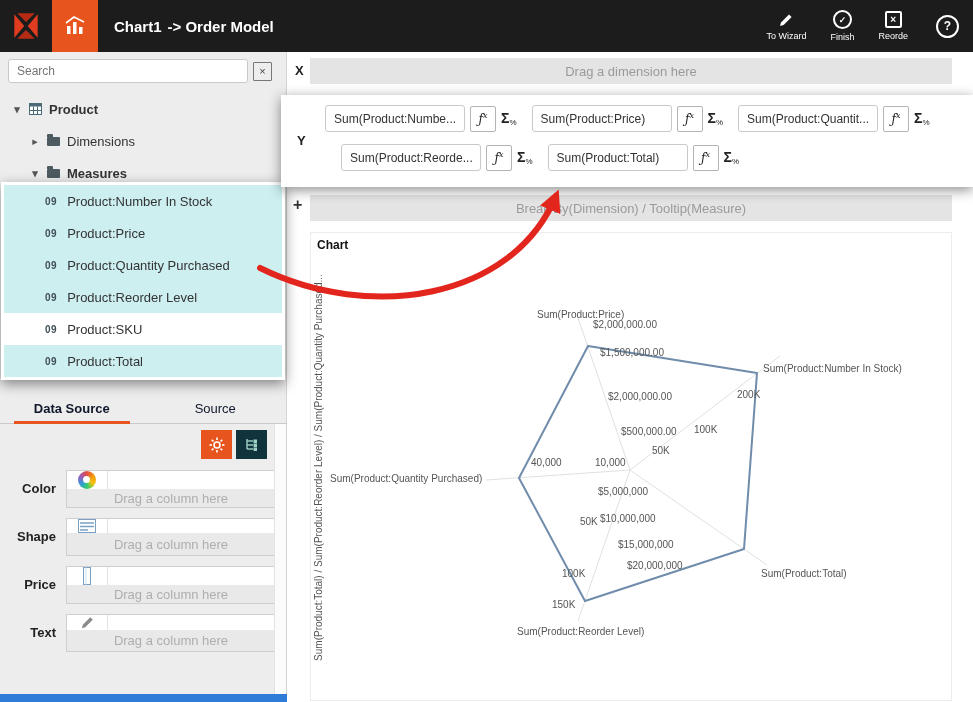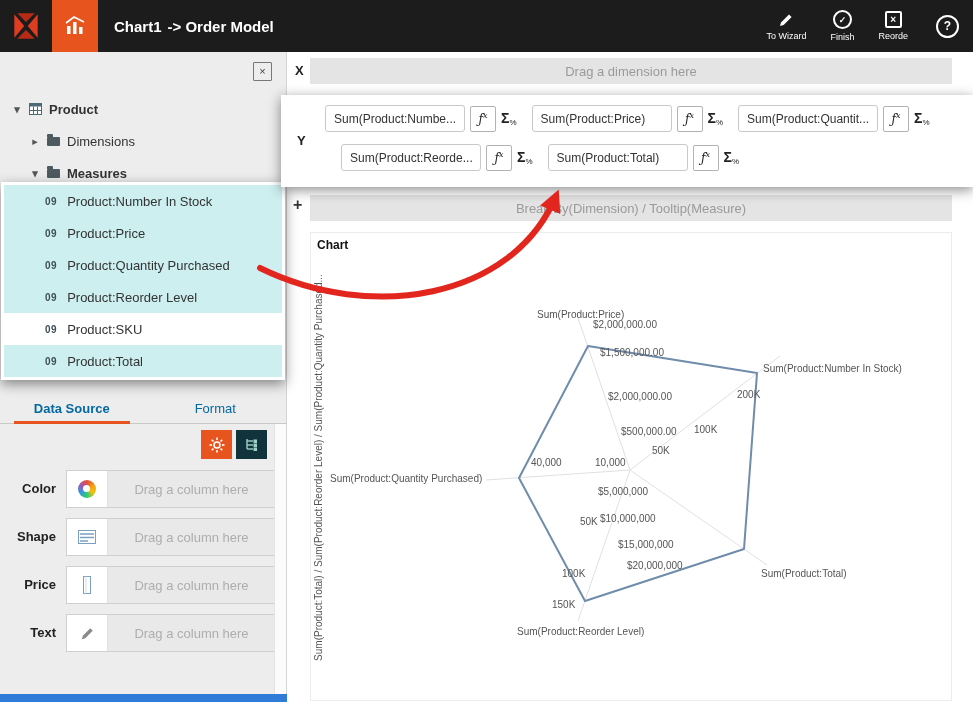--- a/index.html
+++ b/index.html
@@ -31,33 +31,33 @@
   .caret{color:#555;font-size:11px;width:10px;text-align:center;}
   .folder{width:13px;height:9px;background:#4d5a60;border-radius:1px;position:relative;flex:0 0 auto;}
   .folder::before{content:"";position:absolute;top:-3px;left:0;width:6px;height:3px;background:#4d5a60;border-radius:1px 1px 0 0;}
 
   .fields-box{position:absolute;left:1px;top:130px;width:278px;background:#fff;border:3px solid #fff;box-shadow:0 4px 12px rgba(0,0,0,.45);z-index:5;}
   .field-row{display:flex;align-items:center;height:32px;padding-left:41px;gap:10px;font-size:13px;color:#333;cursor:pointer;background:#fff;}
   .field-row.hl{background:#cdeff0;}
   .badge{font-size:10px;font-weight:bold;color:#3f4e57;letter-spacing:.5px;}
 
   .tabs{position:absolute;left:0;top:342px;width:287px;height:30px;display:flex;border-bottom:1px solid #c9c9c9;box-sizing:border-box;}
-  .tab{flex:1;display:flex;align-items:center;justify-content:center;font-size:13px;color:#0369a1;position:relative;cursor:pointer;}
+  .tab{flex:1;display:flex;align-items:center;justify-content:center;font-size:13px;color:#0f172a;position:relative;cursor:pointer;}
   .tab.active{font-weight:bold;}
   .tab.active::after{content:"";position:absolute;left:14px;right:14px;bottom:-1px;height:3px;background:#e8541e;}
 
   .side-btns{position:absolute;top:378px;left:201px;display:flex;gap:4px;}
   .sbtn{width:31px;height:29px;display:flex;align-items:center;justify-content:center;cursor:pointer;}
   .sbtn.orange{background:#e8541e;}
   .sbtn.dark{background:#11343c;}
 
   .prop-row{position:absolute;left:0;width:287px;height:38px;}
   .prop-row.r0{top:418px;} .prop-row.r1{top:466px;} .prop-row.r2{top:514px;} .prop-row.r3{top:562px;}
   .prop-label{position:absolute;left:0;width:56px;text-align:right;line-height:38px;font-weight:bold;font-size:13px;color:#222;}
-  .prop-control{position:absolute;left:66px;top:0;width:210px;height:38px;display:flex;border:1px solid #cfcfcf;background:#fff;box-sizing:border-box;}
+  .prop-control{position:absolute;left:66px;top:0;width:210px;height:38px;display:flex;border:1px solid #cfcfcf;background:#fff;box-sizing:border-box;flex-direction:column;}
   .prop-icon{width:40px;display:flex;align-items:center;justify-content:center;background:#fff;border-right:1px solid #e2e2e2;flex:0 0 auto;}
   .prop-drop{flex:1;display:flex;align-items:center;justify-content:center;background:#e9e9e9;color:#aeaeae;font-size:13px;cursor:pointer;}
   .palette{width:18px;height:18px;border-radius:50%;background:conic-gradient(#e74c3c,#f39c12,#f1c40f,#2ecc71,#3498db,#9b59b6,#e74c3c);position:relative;}
   .palette::after{content:"";position:absolute;left:5px;top:5px;width:7px;height:7px;border-radius:50%;background:#fff;}
 
   .side-scroll{position:absolute;right:0;top:372px;width:11px;height:270px;background:#fbfbfb;border-left:1px solid #e3e3e3;}
   .side-bluebar{position:absolute;left:0;top:642px;width:287px;height:8px;background:#2f7cd8;cursor:pointer;}
 
   
   .canvas{position:absolute;left:287px;top:52px;width:686px;height:650px;background:#fff;}
@@ -145,20 +145,21 @@
       </div>
       <div class="tb-action">
         <span class="square-icon">×</span>
         <span class="lbl">Reorde</span>
       </div>
       <div class="help-circle">?</div>
     </div>
   </header>
 
   <aside class="sidebar">
+    <input class="search-input" type="text" placeholder="Search" style="">
     <div class="search-clear">×</div>
 
     <div class="tree-row row-product">
       <span class="caret">▾</span>
       <svg width="13" height="12" viewBox="0 0 13 12">
         <rect x="0.5" y="0.5" width="12" height="11" fill="#fff" stroke="#4a6b75"></rect>
         <rect x="0.5" y="0.5" width="12" height="3" fill="#4a6b75"></rect>
         <line x1="4.5" y1="3.5" x2="4.5" y2="11.5" stroke="#4a6b75"></line>
         <line x1="8.5" y1="3.5" x2="8.5" y2="11.5" stroke="#4a6b75"></line>
         <line x1="0.5" y1="7.5" x2="12.5" y2="7.5" stroke="#4a6b75"></line>
@@ -200,21 +201,21 @@
         <span>Product:SKU</span>
       </div>
       <div class="field-row hl">
         <span class="badge">09</span>
         <span>Product:Total</span>
       </div>
     </div>
 
     <div class="tabs">
       <div class="tab active">Data Source</div>
-      <div class="tab">Format</div>
+      <div class="tab">Source</div>
     </div>
 
     <div class="side-btns">
       <div class="sbtn orange">
         <svg width="16" height="16" viewBox="0 0 16 16">
           <circle cx="8" cy="8" r="3" fill="none" stroke="#fff" stroke-width="1.6"></circle>
           <g stroke="#fff" stroke-width="1.6">
             <line x1="8" y1="0.5" x2="8" y2="3"></line>
               <line x1="8" y1="13" x2="8" y2="15.5"></line>
             <line x1="0.5" y1="8" x2="3" y2="8"></line>

